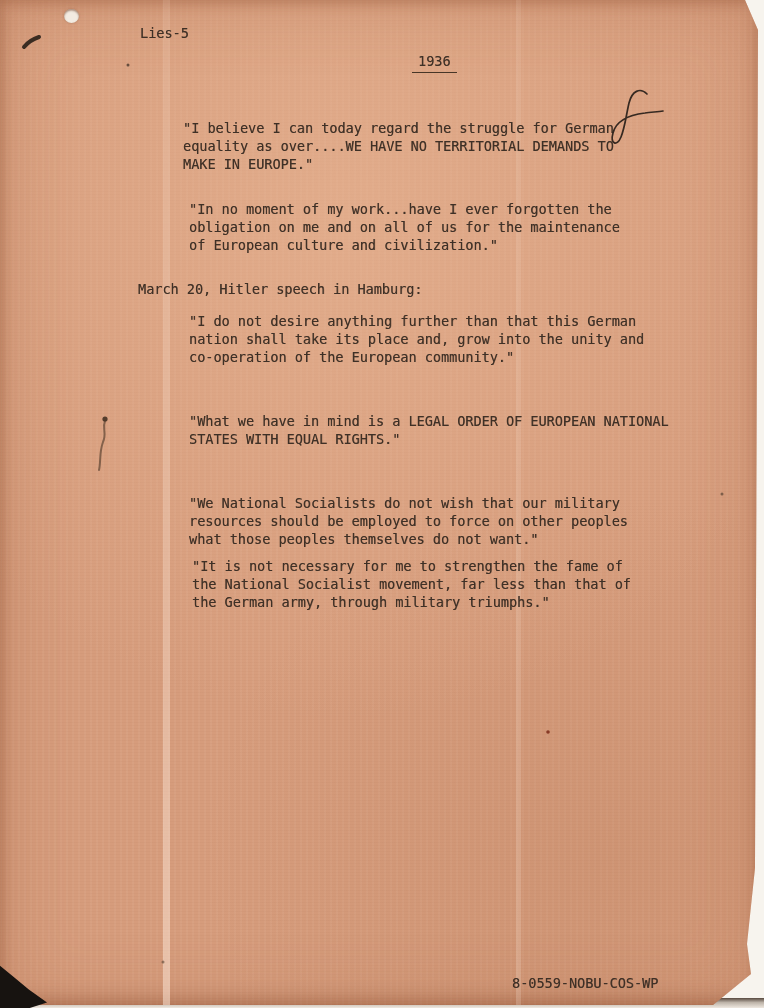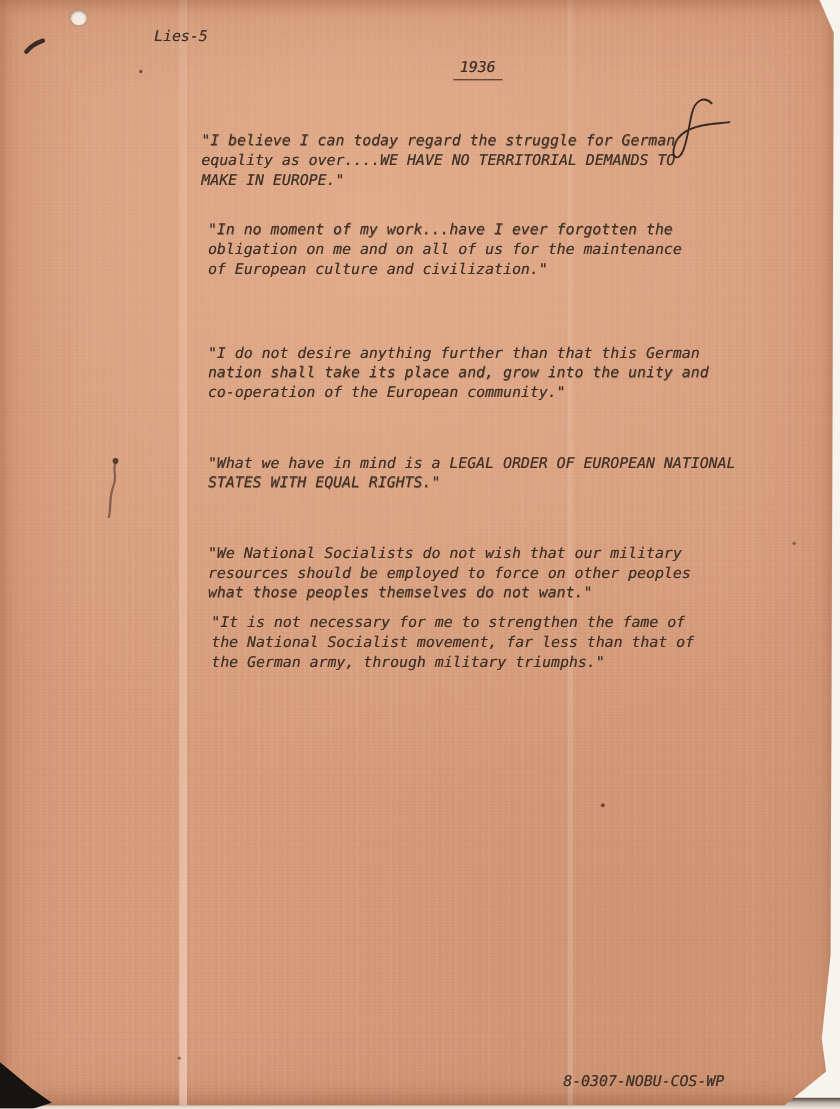--- a/index.html
+++ b/index.html
@@ -34,21 +34,20 @@
   .crease.c1{left:163px;width:7px;
     background:linear-gradient(180deg,rgba(255,236,222,0.12) 0%,rgba(255,236,222,0.30) 55%,rgba(255,236,222,0.5) 100%);}
   .crease.c2{left:516px;width:5px;
     background:linear-gradient(180deg,rgba(255,240,228,0.10),rgba(255,240,228,0.2));}
   .txt{
     position:absolute;
     font-size:13.5px;line-height:18px;
     color:#3e3026;
     white-space:pre-line;
     text-shadow:0.35px 0.3px 0 rgba(62,48,38,0.55);
-    font-style:italic;
   }
   .year{
     border-bottom:1.3px solid #473627;
     padding:0 6px 2px 6px;
   }
   .punch-hole{
     position:absolute;left:64px;top:9px;width:15px;height:14px;border-radius:50%;
     background:#f2ebe1;
     box-shadow:inset 0 1.5px 2px rgba(110,60,35,0.55), 0 0 2px rgba(110,60,35,0.35);
   }
@@ -74,35 +73,36 @@
 
     <div class="txt year" style="left:412px;top:52px">1936</div>
 
     <div class="txt" style="left:183px;top:119px">"I believe I can today regard the struggle for German
 equality as over....WE HAVE NO TERRITORIAL DEMANDS TO
 MAKE IN EUROPE."</div>
     <div class="txt" style="left:189px;top:200px">"In no moment of my work...have I ever forgotten the
 obligation on me and on all of us for the maintenance
 of European culture and civilization."</div>
 
+    <div class="txt" style="left:138px;top:280px">March 20, Hitler speech in Hamburg:</div>
     <div class="txt" style="left:189px;top:312px">"I do not desire anything further than that this German
 nation shall take its place and, grow into the unity and
 co-operation of the European community."</div>
 
     <div class="txt" style="left:189px;top:412px">"What we have in mind is a LEGAL ORDER OF EUROPEAN NATIONAL
 STATES WITH EQUAL RIGHTS."</div>
 
     <div class="txt" style="left:189px;top:494px">"We National Socialists do not wish that our military
 resources should be employed to force on other peoples
 what those peoples themselves do not want."</div>
     <div class="txt" style="left:192px;top:557px">"It is not necessary for me to strengthen the fame of
 the National Socialist movement, far less than that of
 the German army, through military triumphs."</div>
 
-    <div class="txt" style="left:512px;top:974px">8-0307-NOBU-COS-WP</div>
+    <div class="txt" style="left:512px;top:974px">8-0559-NOBU-COS-WP</div>
 
     <div class="punch-hole"></div>
 
     <svg class="marks" width="764" height="1008" viewBox="0 0 764 1008">
 
       <path d="M24 47 C28 42 33 39 39 37" stroke="#241c16" stroke-width="4" stroke-linecap="round" fill="none" opacity="0.88"></path>
 
       <path d="M647 94 C640 87 632 91 629 103 C626 116 625 127 621 137 C617 147 610 144 613 133 C616 121 629 115 645 113 C651 112 658 112 663 111" stroke="#241c16" stroke-width="1.7" stroke-linecap="round" fill="none" opacity="0.9"></path>
 
       <circle cx="105" cy="419" r="2.6" fill="#3c2b1e" opacity="0.85"></circle>

